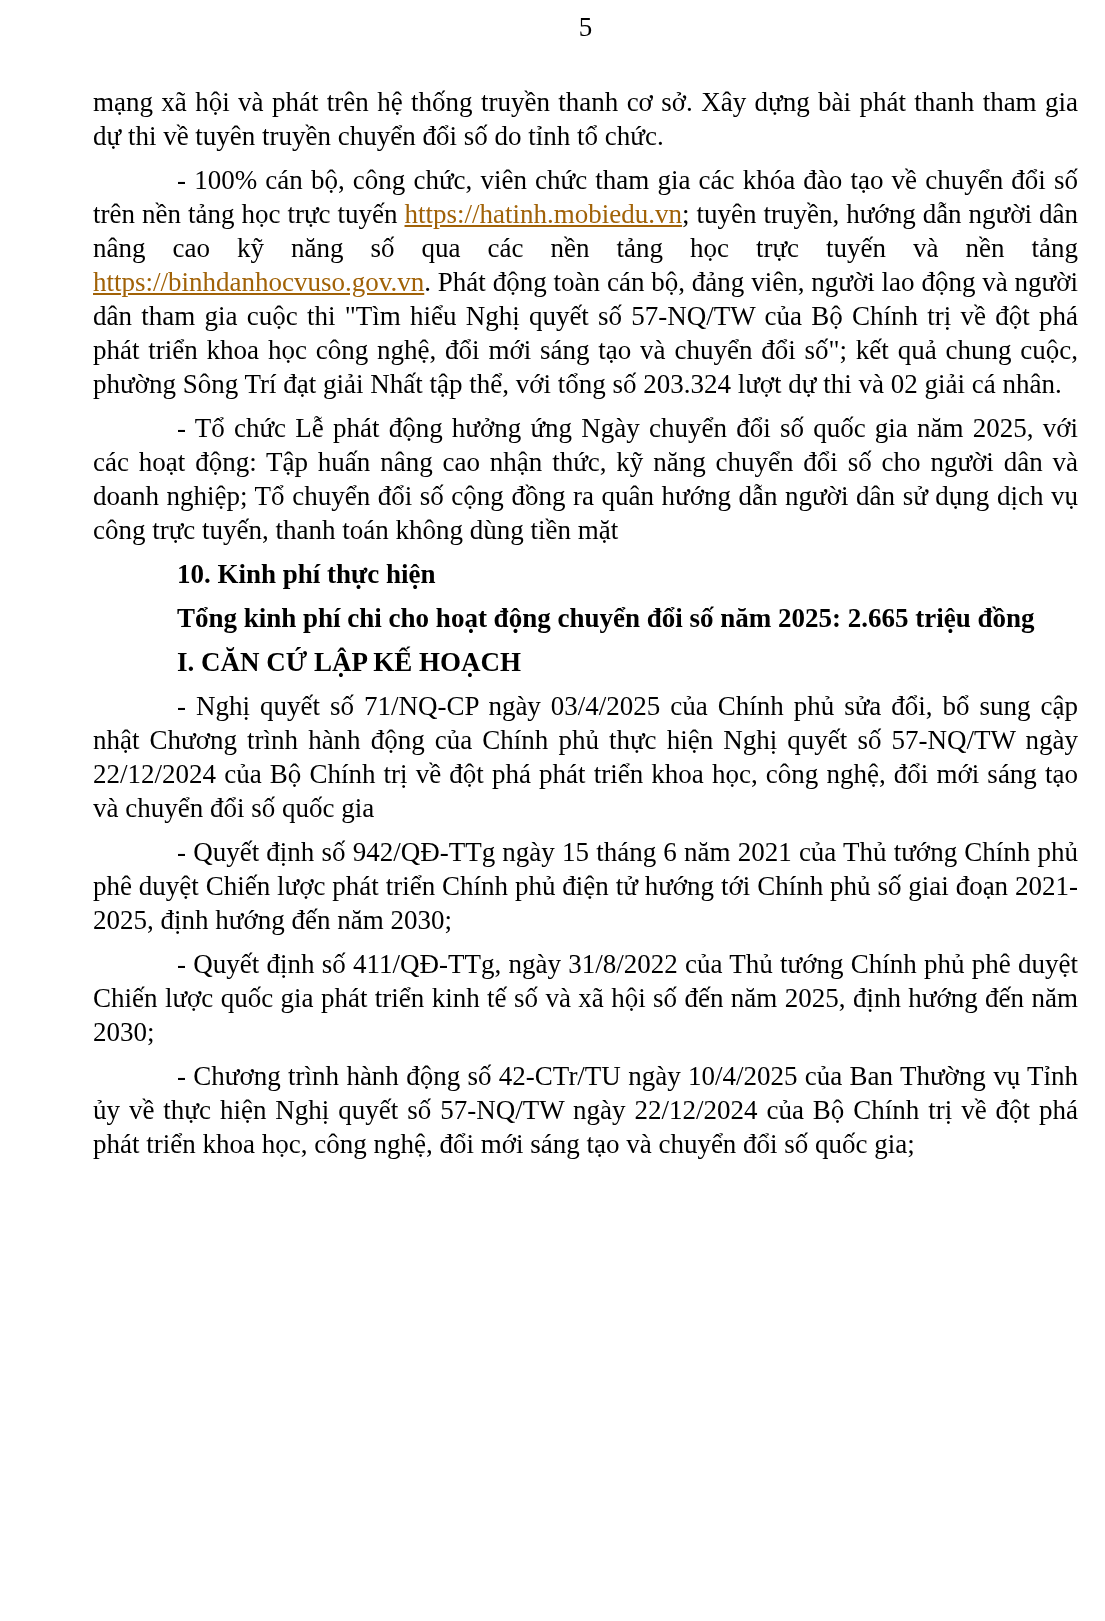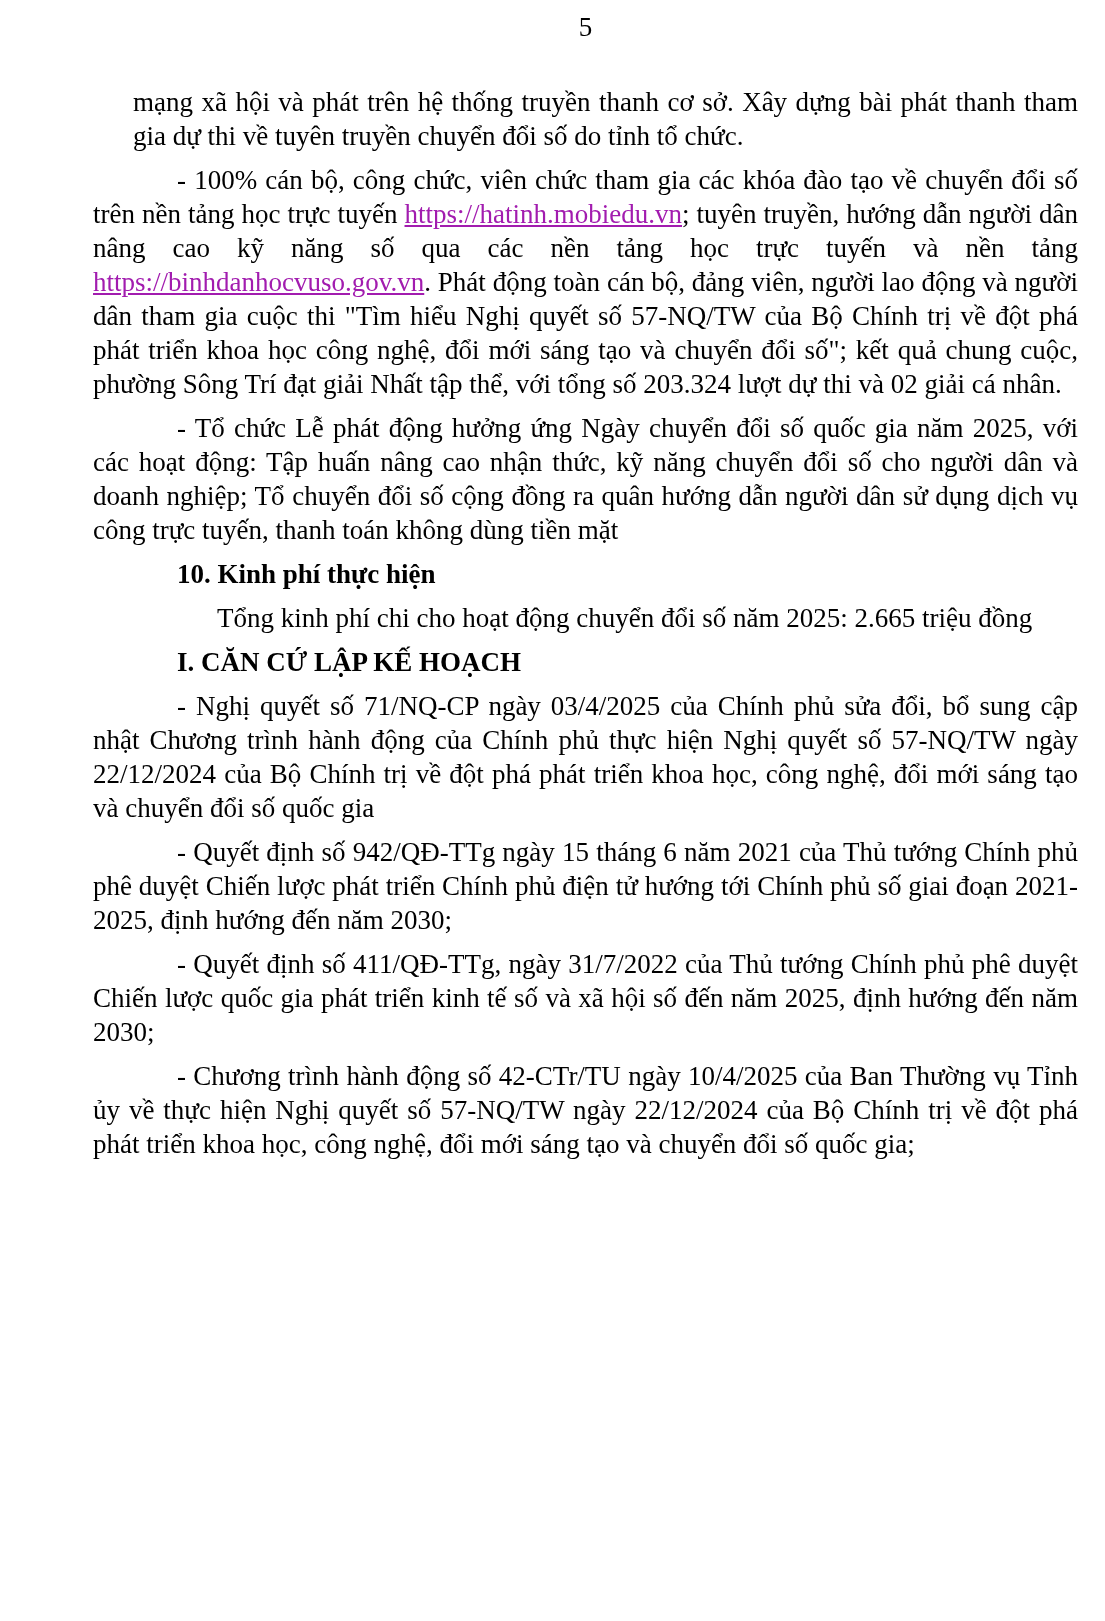--- a/index.html
+++ b/index.html
@@ -27,65 +27,64 @@
     text-indent: 0;
     margin: 0;
   }
   .para {
     text-align: justify;
     text-indent: 84px;
     margin: 10px 0 0 0;
   }
   .para.no-indent {
     text-indent: 0;
-    margin-left: 40px;
   }
   .para.first {
     margin-top: 41px;
   }
   .heading-inline {
     font-weight: bold;
     padding-left: 84px;
     margin: 10px 0 0 0;
   }
   .heading-center {
     font-weight: bold;
     text-align: center;
     margin: 45px 0 0 0;
   }
   a.doc-link {
-    color: #a21caf;
+    color: #a16207;
     text-decoration: underline;
     cursor: pointer;
   }
 </style>
 </head>
 <body>
 
 <div class="page">
 
   <div class="page-number">5</div>
 
   <p class="para no-indent first">mạng xã hội và phát trên hệ thống truyền thanh cơ sở. Xây dựng bài phát thanh tham gia dự thi về tuyên truyền chuyển đổi số do tỉnh tổ chức.</p>
 
   <p class="para"><span>- 100% cán bộ, công chức, viên chức tham gia các khóa đào tạo về chuyển đổi số trên nền tảng học trực tuyến </span><a class="doc-link">https://hatinh.mobiedu.vn</a><span>; tuyên truyền, hướng dẫn người dân nâng cao kỹ năng số qua các nền tảng học trực tuyến và nền tảng </span><a class="doc-link">https://binhdanhocvuso.gov.vn</a><span>. Phát động toàn cán bộ, đảng viên, người lao động và người dân tham gia cuộc thi "Tìm hiểu Nghị quyết số 57-NQ/TW của Bộ Chính trị về đột phá phát triển khoa học công nghệ, đổi mới sáng tạo và chuyển đổi số"; kết quả chung cuộc, phường Sông Trí đạt giải Nhất tập thể, với tổng số 203.324 lượt dự thi và 02 giải cá nhân.</span></p>
 
   <p class="para">- Tổ chức Lễ phát động hưởng ứng Ngày chuyển đổi số quốc gia năm 2025, với các hoạt động: Tập huấn nâng cao nhận thức, kỹ năng chuyển đổi số cho người dân và doanh nghiệp; Tổ chuyển đổi số cộng đồng ra quân hướng dẫn người dân sử dụng dịch vụ công trực tuyến, thanh toán không dùng tiền mặt</p>
 
   <div class="heading-inline">10. Kinh phí thực hiện</div>
 
-  <p class="para no-indent" style="padding-left:84px;">Tổng kinh phí chi cho hoạt động chuyển đổi số năm 2025: 2.665 triệu đồng</p>
+  <p class="para no-indent" style="padding-left:84px;font-weight:bold;">Tổng kinh phí chi cho hoạt động chuyển đổi số năm 2025: 2.665 triệu đồng</p>
 
 
   <div class="heading-inline">I. CĂN CỨ LẬP KẾ HOẠCH</div>
 
 
   <p class="para">- Nghị quyết số 71/NQ-CP ngày 03/4/2025 của Chính phủ sửa đổi, bổ sung cập nhật Chương trình hành động của Chính phủ thực hiện Nghị quyết số 57-NQ/TW ngày 22/12/2024 của Bộ Chính trị về đột phá phát triển khoa học, công nghệ, đổi mới sáng tạo và chuyển đổi số quốc gia</p>
 
 
   <p class="para">- Quyết định số 942/QĐ-TTg ngày 15 tháng 6 năm 2021 của Thủ tướng Chính phủ phê duyệt Chiến lược phát triển Chính phủ điện tử hướng tới Chính phủ số giai đoạn 2021-2025, định hướng đến năm 2030;</p>
 
-  <p class="para">- Quyết định số 411/QĐ-TTg, ngày 31/7/2022 của Thủ tướng Chính phủ phê duyệt Chiến lược quốc gia phát triển kinh tế số và xã hội số đến năm 2025, định hướng đến năm 2030;</p>
+  <p class="para">- Quyết định số 411/QĐ-TTg, ngày 31/8/2022 của Thủ tướng Chính phủ phê duyệt Chiến lược quốc gia phát triển kinh tế số và xã hội số đến năm 2025, định hướng đến năm 2030;</p>
 
 
   <p class="para">- Chương trình hành động số 42-CTr/TU ngày 10/4/2025 của Ban Thường vụ Tỉnh ủy về thực hiện Nghị quyết số 57-NQ/TW ngày 22/12/2024 của Bộ Chính trị về đột phá phát triển khoa học, công nghệ, đổi mới sáng tạo và chuyển đổi số quốc gia;</p>
 
 </div>
 
 </body></html>

